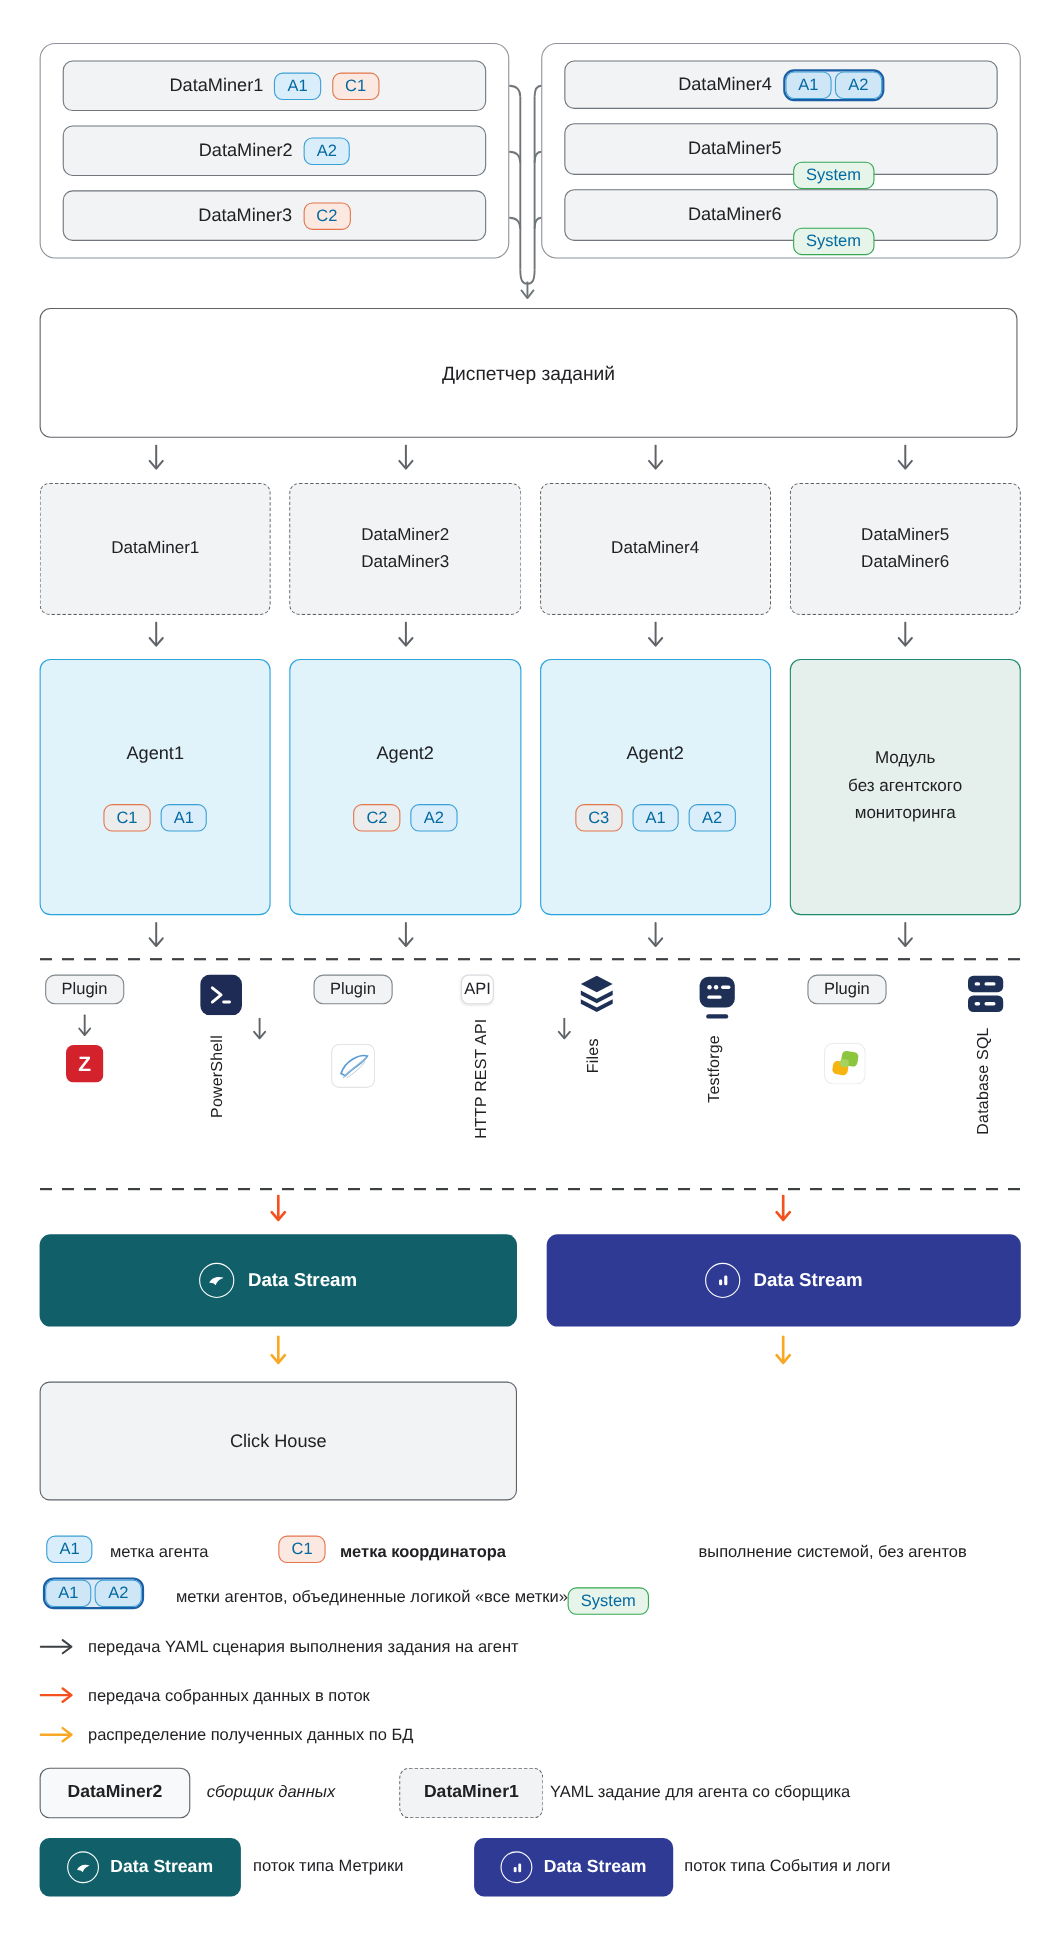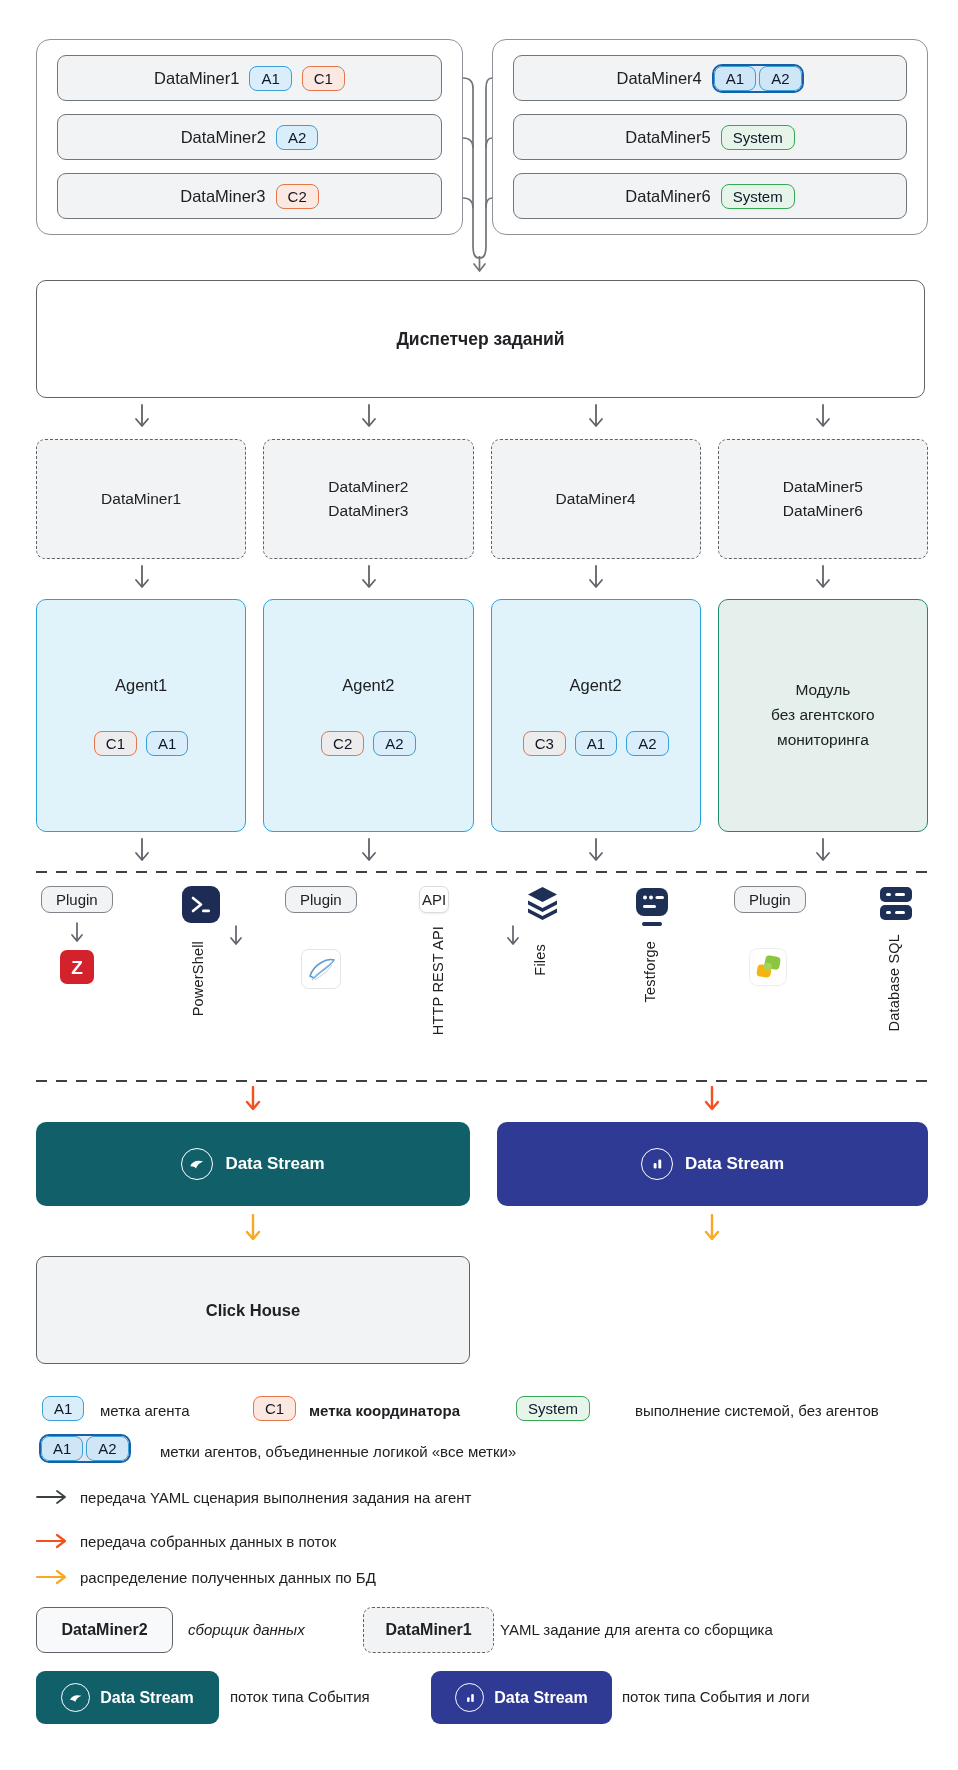--- a/index.html
+++ b/index.html
@@ -6,32 +6,32 @@
   .canvas{position:relative;width:958px;height:1770px;background:#fff;overflow:hidden;
           font-family:"Liberation Sans",sans-serif;color:#202124;}
   .abs{position:absolute;}
   
   .group{position:absolute;border:1.4px solid #8d9399;border-radius:14px;background:#fff;
          padding:15px 20px;box-sizing:border-box;display:flex;flex-direction:column;gap:13px;}
   .inner-row{height:47px;background:#f1f3f4;border:1.2px solid #70767c;border-radius:9px;
              display:flex;align-items:center;justify-content:center;gap:10px;box-sizing:border-box;}
   .row-label{font-size:16.5px;font-weight:500;color:#202124;}
   .tag{display:inline-flex;align-items:center;justify-content:center;padding:3px 11px;
-       border-radius:8px;font-size:15px;font-weight:500;border:1.5px solid;color:#0f172a;}
+       border-radius:8px;font-size:15px;font-weight:500;border:1.5px solid;color:#0369a1;}
   .tag-a{background:#d9eefa;border-color:#3ba0d6;}
   .tag-c{background:#fbe9e1;border-color:#e4764b;}
   .tag-cg{background:#ececec;border-color:#e4764b;}
-  .tag-sys{background:#e6f4ea;border-color:#34a853;}
+  .tag-sys{background:#e6f4ea;border-color:#34a853;margin-top:47px;}
   .tag-comb{display:inline-flex;gap:3px;border:2px solid #1a5fa6;border-radius:10px;
             background:#dbe9f6;overflow:hidden;}
   .tag-comb .tag{border-radius:8px;background:#cfe6f7;}
   
   .big-box{position:absolute;border:1.4px solid #5f6368;border-radius:10px;background:#fff;
            display:flex;align-items:center;justify-content:center;box-sizing:border-box;
-           font-size:17.5px;font-weight:700;}
+           font-size:17.5px;font-weight:400;}
   .db-box{background:#f1f3f4;border-radius:9px;font-size:16.5px;}
   
   .grid4{position:absolute;display:grid;grid-template-columns:repeat(4,1fr);gap:17px;}
   .task-box{background:#f1f3f4;border:1.5px dashed #5f6368;border-radius:9px;
             display:flex;flex-direction:column;align-items:center;justify-content:center;
             font-size:15.5px;font-weight:500;line-height:1.55;box-sizing:border-box;}
   .task-box span{display:block;}
   .agent-box{background:#e0f3fb;border:1.6px solid #2aa3dc;border-radius:10px;
              display:flex;flex-direction:column;align-items:center;justify-content:center;box-sizing:border-box;gap:20px;}
   .agent-box .row-label{font-size:16.5px;}
@@ -441,21 +441,21 @@
   <span class="ltext" style="left:500px;top:1621px;">YAML задание для агента со сборщика</span>
 
   <div class="stream-chip teal" style="left:36px;top:1671px;width:183px;height:53px;">
     <span class="stream-ic" style="width:27px;height:27px;">
         <svg viewBox="0 0 20 20" width="16" height="16">
           <path d="M2.5,12.5 C4.5,7.5 10,5.2 17,7.3 C13,9 10.5,10.6 9,15 C7.8,13.2 5.2,12.4 2.5,12.5 Z" fill="#fff"></path>
         </svg>
       </span>
     <span>Data Stream</span>
   </div>
-  <span class="ltext" style="left:230px;top:1688px;">поток типа События</span>
+  <span class="ltext" style="left:230px;top:1688px;">поток типа Метрики</span>
   <div class="stream-chip indigo" style="left:431px;top:1671px;width:181px;height:53px;">
     <span class="stream-ic" style="width:27px;height:27px;">
         <svg viewBox="0 0 20 20" width="16" height="16">
           <rect x="6.3" y="9" width="3.2" height="6" rx="1.4" fill="#fff"></rect>
           <rect x="11.5" y="5" width="3.2" height="10" rx="1.4" fill="#fff"></rect>
         </svg>
       </span>
     <span>Data Stream</span>
   </div>
   <span class="ltext" style="left:622px;top:1688px;">поток типа События и логи</span>

